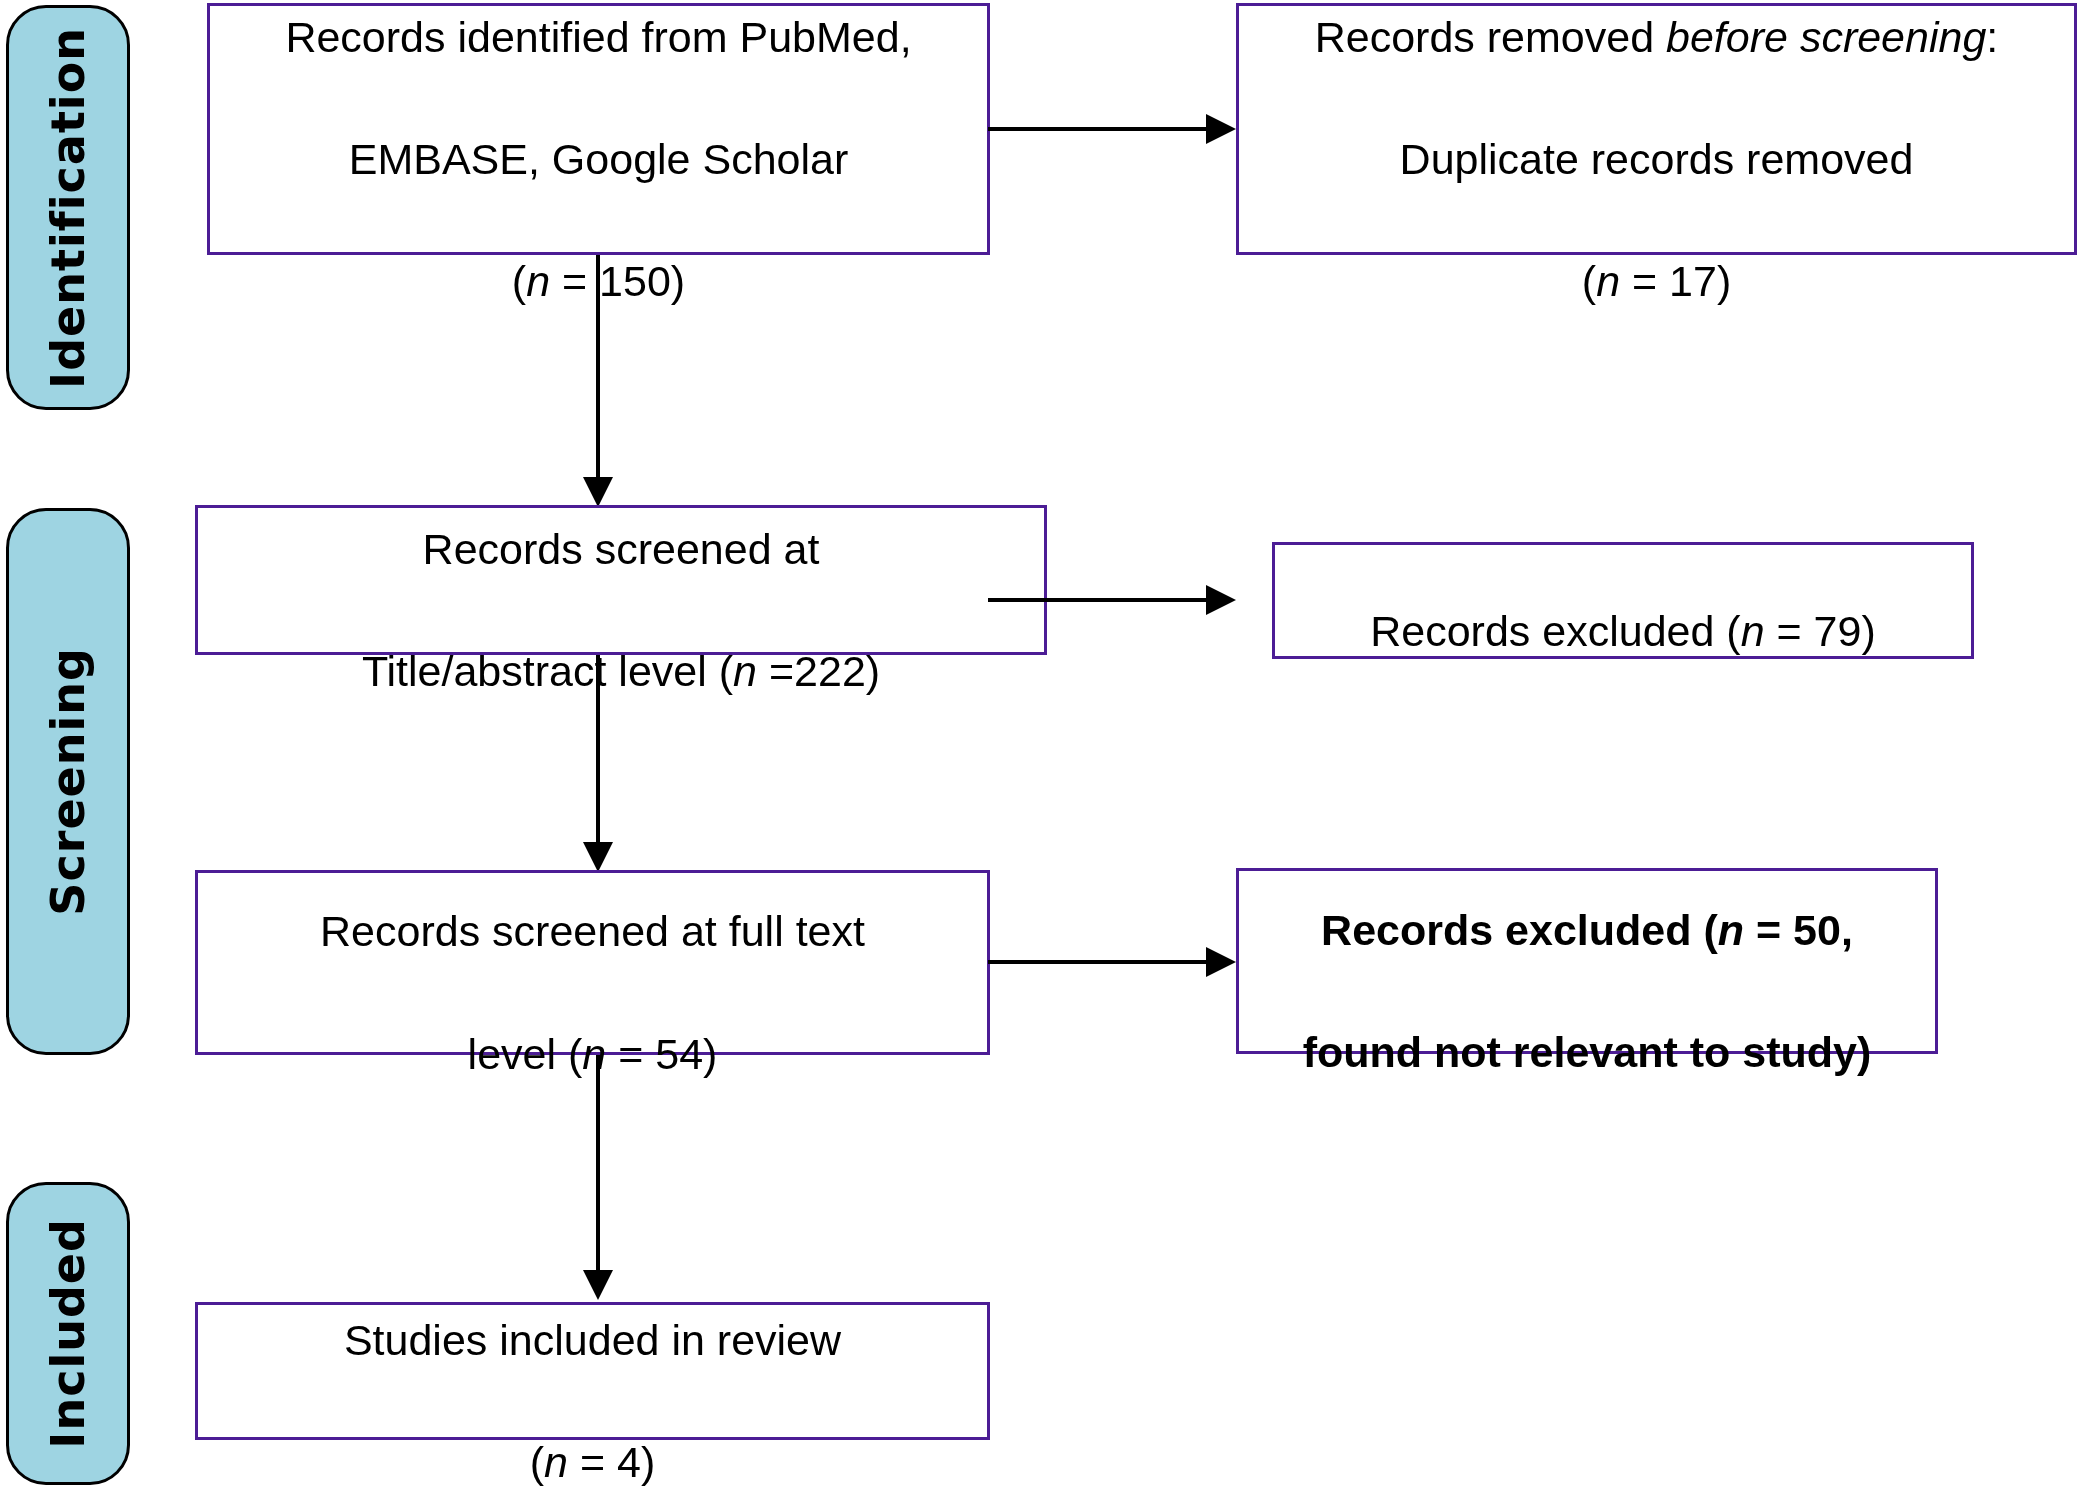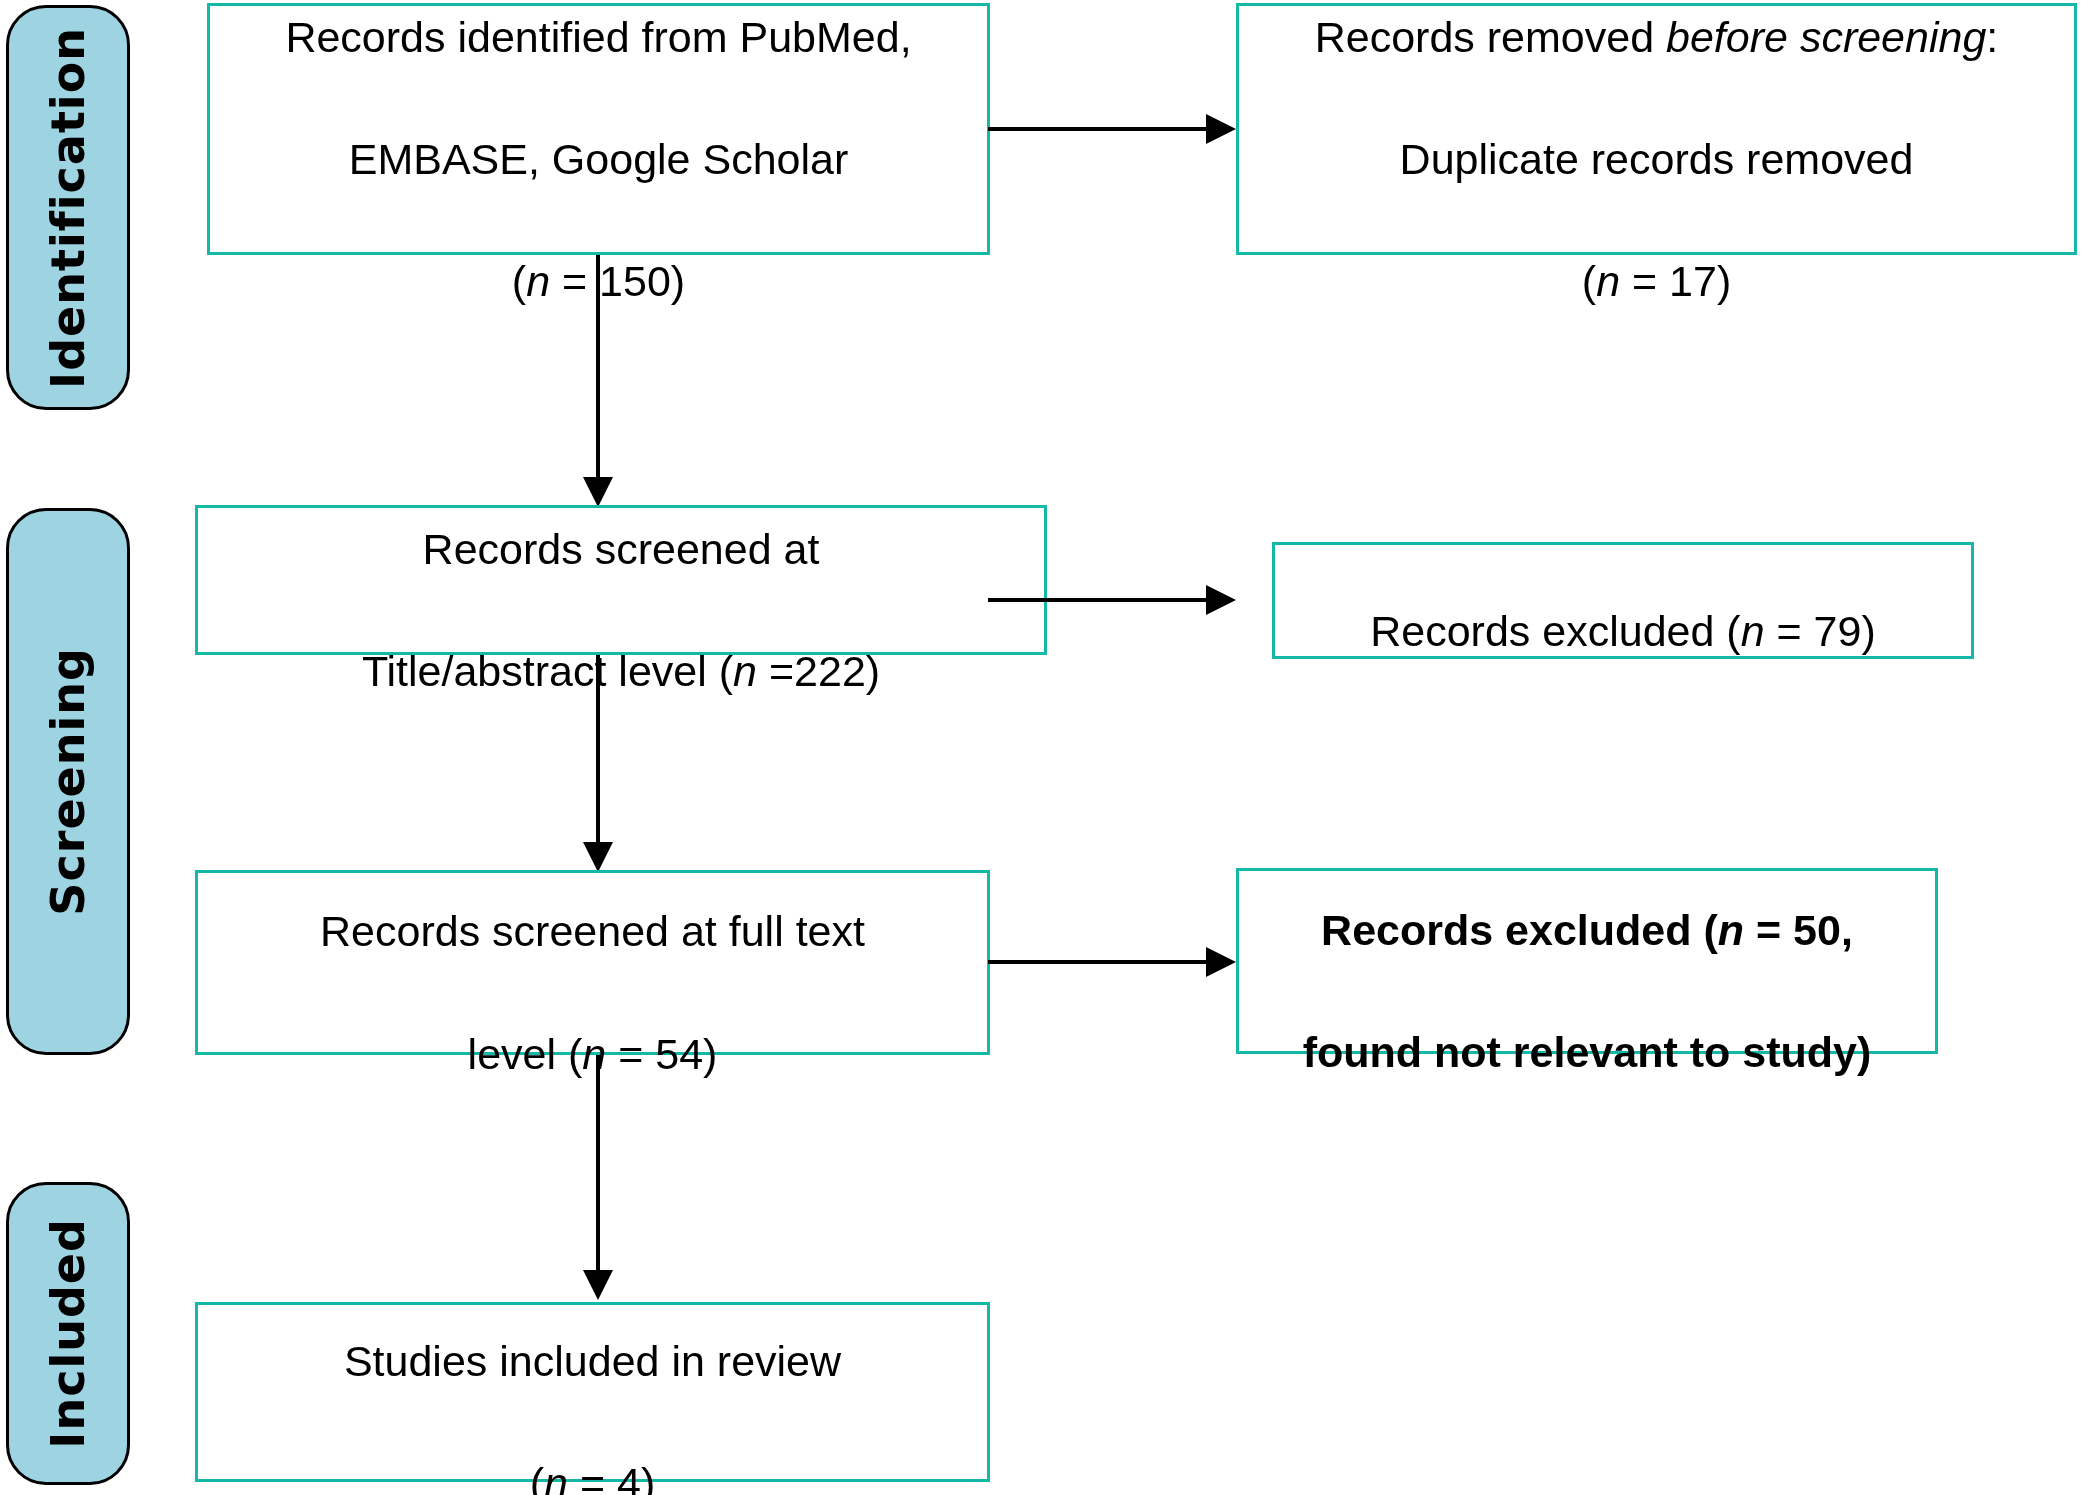--- a/index.html
+++ b/index.html
@@ -39,21 +39,21 @@
     color: #000000;
     white-space: nowrap;
     line-height: 1;
   }
 
   
   .flow-box {
     position: absolute;
     box-sizing: border-box;
     background: #ffffff;
-    border: 3px solid #14b8a6;
+    border: 3px solid #4c1d95;
     display: flex;
     align-items: center;
     justify-content: center;
     text-align: center;
     padding: 6px 14px;
   }
   .flow-box .box-text {
     font-family: "Liberation Sans", sans-serif;
     font-size: 43px;
     line-height: 1.42;
@@ -159,20 +159,20 @@
       <span>found not relevant to study)</span>
     </div>
   </div>
 
   <div class="conn conn-h" style="left:988px; top:960px; width:218px;"></div>
   <div class="arrowhead arrow-right" style="left:1206px; top:947px;"></div>
 
   <div class="conn conn-v" style="left:596px; top:1055px; width:4px; height:215px;"></div>
   <div class="arrowhead arrow-down" style="left:583px; top:1270px;"></div>
 
-  <div class="flow-box" style="left:195px; top:1302px; width:795px; height:180px;">
+  <div class="flow-box" style="left:195px; top:1302px; width:795px; height:138px;">
     <div class="box-text">
       <span>Studies included in review</span><br>
       <span><span>(</span><i>n</i><span> = 4)</span></span>
     </div>
   </div>
 
 </div>
 
 </body></html>

